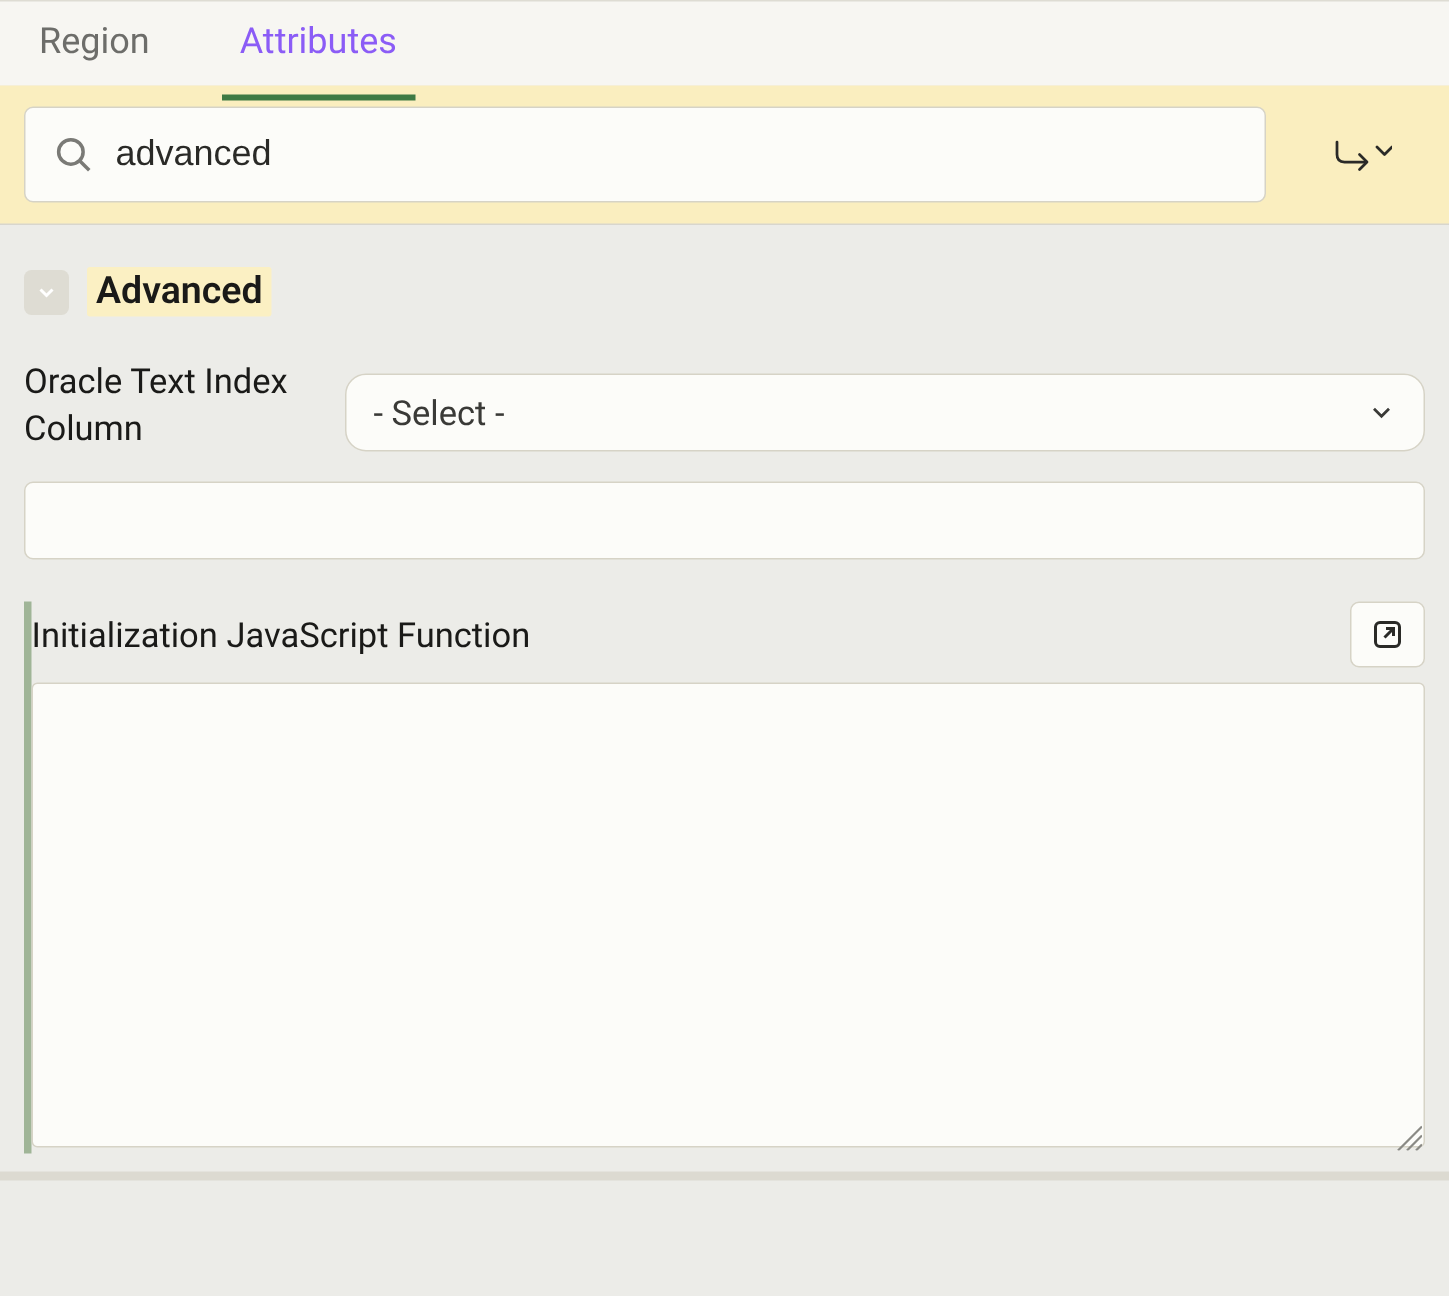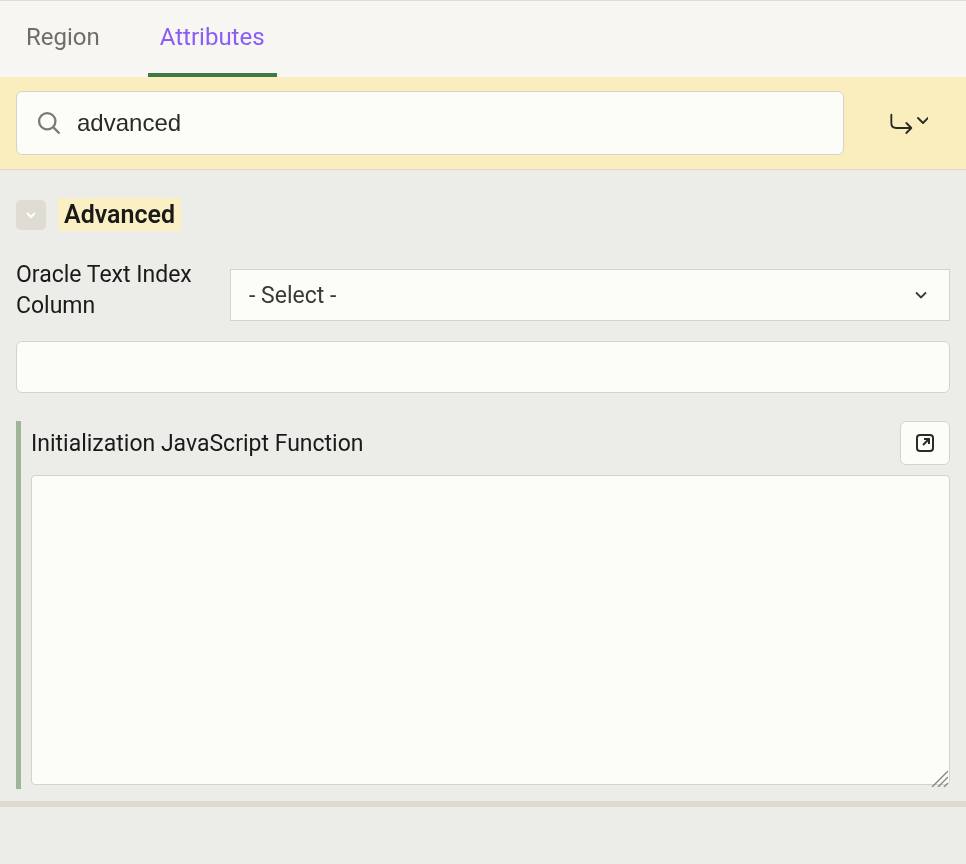--- a/index.html
+++ b/index.html
@@ -11,21 +11,21 @@
       overflow: hidden;
     }
 
     
     .tabbar {
       display: flex;
       align-items: center;
       background: #f7f6f2;
       border-top: 1px solid #dedcd3;
       padding: 0 14px;
-      height: 77px;
+      height: 57px;
       gap: 36px;
     }
     .tab {
       font-size: 24px;
       color: #6d6d6a;
       padding: 22px 12px 22px 12px;
       border-bottom: 4px solid transparent;
       cursor: pointer;
       line-height: 1.2;
     }
@@ -105,42 +105,41 @@
       line-height: 1.35;
     }
     .formcontrol {
       flex: 1;
     }
     .select {
       width: 100%;
       height: 52px;
       background: #fcfcf9;
       border: 1px solid #d6d3c6;
-      border-radius: 0;
+      border-radius: 14px;
       display: flex; align-items: center; justify-content: space-between;
       padding: 0 18px;
       font-size: 23px; color: #3a3a37;
       cursor: pointer;
     }
     .select svg { width: 20px; height: 20px; color: #3a3a37; }
     .textinput {
       width: 100%; height: 52px;
       background: #fcfcf9;
       border: 1px solid #d6d3c6;
       border-radius: 6px;
       padding: 0 14px;
       font-size: 23px; color: #2a2a27;
       outline: none;
     }
 
     
     .jsblock {
       margin-top: 18px;
       border-left: 5px solid #a0b597;
-      padding-left: 10px;
     }
     .jsblock-head {
       display: flex; align-items: center; justify-content: space-between;
       padding: 0 0 10px 0;
     }
     .jsblock-title {
       font-size: 23px; color: #1a1a18;
     }
     .expand-btn {
       width: 50px; height: 44px;

